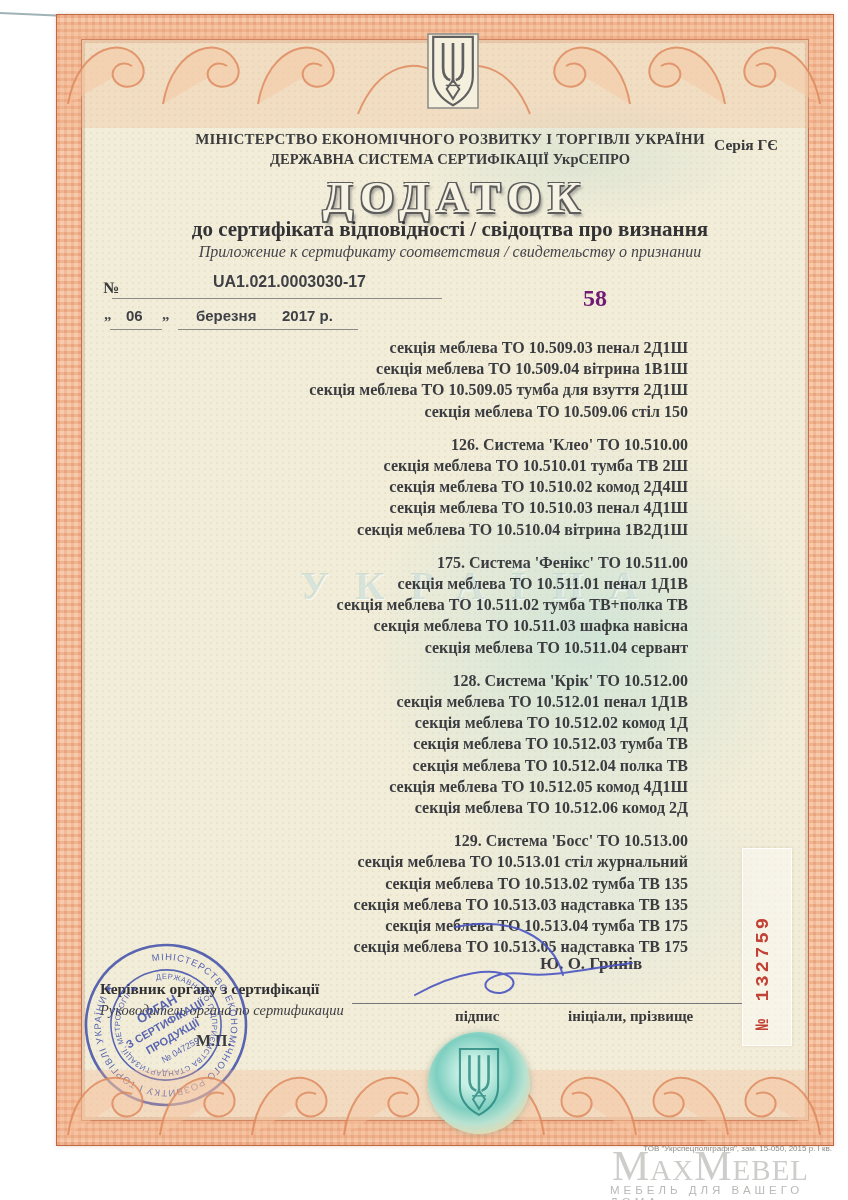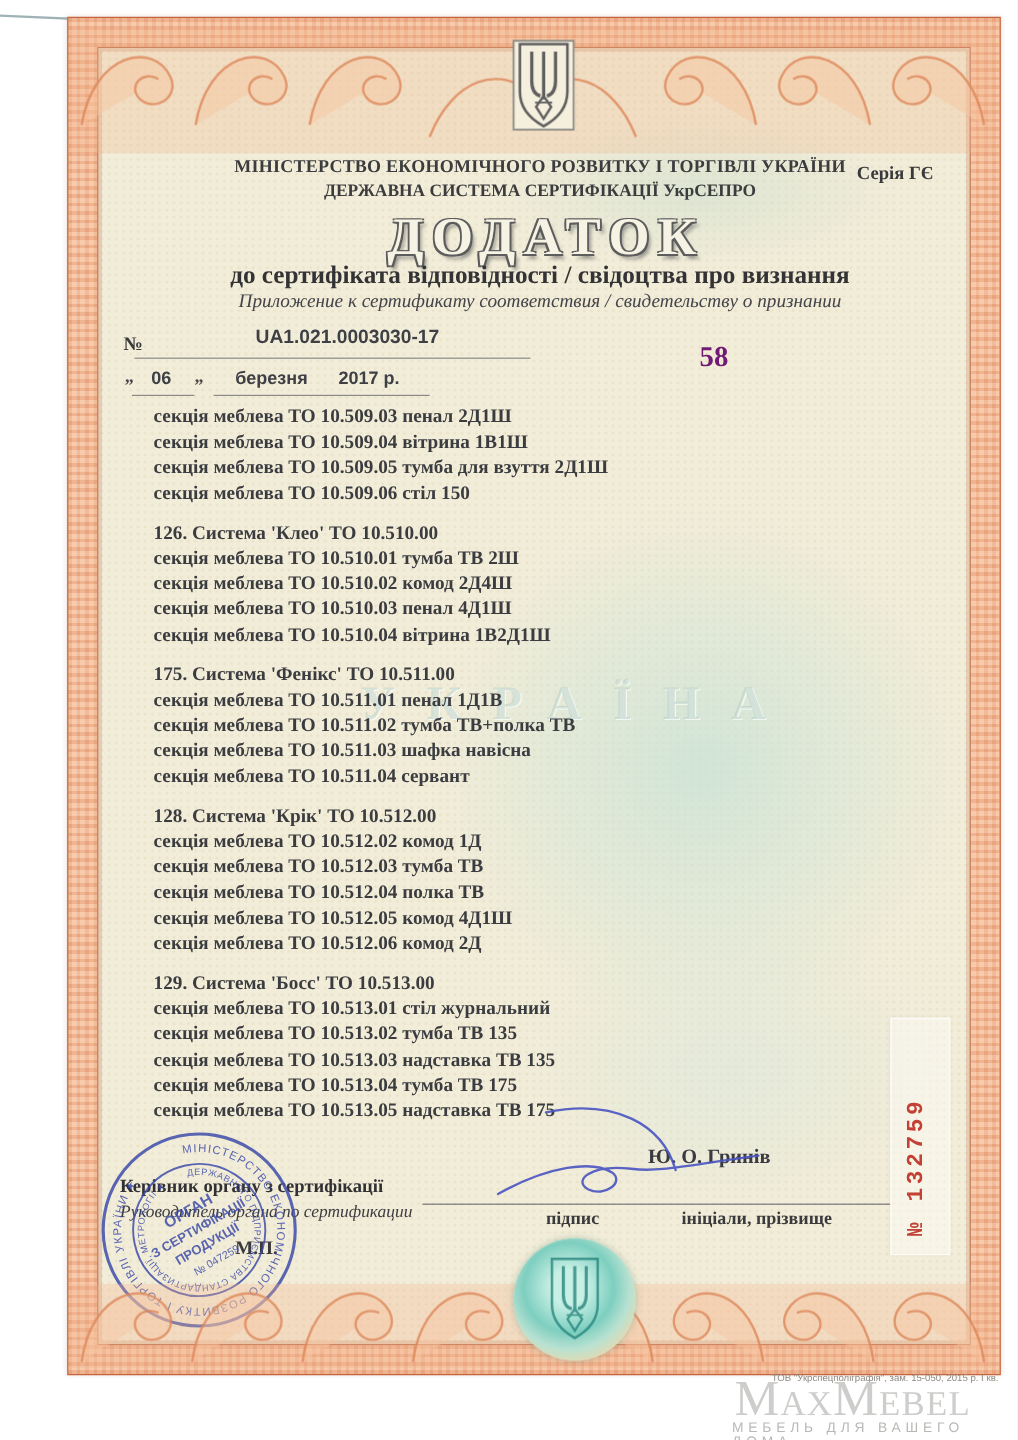--- a/index.html
+++ b/index.html
@@ -46,21 +46,21 @@
   }
   .sub-ua{position:absolute;left:0;top:217px;width:900px;text-align:center;font-size:21px;font-weight:bold;color:#333336;}
   .sub-ru{position:absolute;left:0;top:243px;width:900px;text-align:center;font-size:16px;font-style:italic;color:#44444a;}
   .filled{font-family:"Liberation Sans",sans-serif;font-weight:bold;color:#3f4046;}
   .no-label{position:absolute;left:103px;top:279px;font-size:16px;font-weight:bold;}
   .no-value{position:absolute;left:165px;top:273px;font-size:16px;margin-left:48px;}
   .uline{position:absolute;border-bottom:1.3px solid #8a8a86;height:1px;}
   .pageno{position:absolute;left:583px;top:285px;font-size:24px;font-weight:bold;color:#701a75;}
   .dq{position:absolute;font-size:15px;font-weight:bold;color:#45454a;}
   .dval{position:absolute;font-size:15px;}
-  .list{position:absolute;left:128px;top:337px;width:560px;font-size:16px;font-weight:bold;color:#3b3c40;line-height:21.2px;}
+  .list{position:absolute;left:128px;top:337px;width:560px;font-size:16px;font-weight:bold;color:#3b3c40;line-height:21.2px;text-align:right;}
   .blk{margin-bottom:12px;}
   .sig-name{position:absolute;left:540px;top:954px;font-size:17px;font-weight:bold;color:#3a3a40;}
   .sig-head-ua{position:absolute;left:100px;top:980px;font-size:15.5px;font-weight:bold;color:#313134;}
   .sig-head-ru{position:absolute;left:100px;top:1002px;font-size:14.5px;font-style:italic;color:#3d3d42;}
   .sig-line{position:absolute;left:352px;top:1002px;width:390px;border-bottom:1.3px solid #77777a;height:1px;}
   .lbl-sign{position:absolute;left:455px;top:1008px;font-size:15px;font-weight:bold;}
   .lbl-name{position:absolute;left:568px;top:1008px;font-size:15px;font-weight:bold;}
   .mp{position:absolute;left:196px;top:1032px;font-size:16px;font-weight:bold;}
   .stamp{position:absolute;left:80px;top:939px;width:172px;height:172px;transform:rotate(-12deg);opacity:.82;}
   .tape{position:absolute;left:742px;top:848px;width:48px;height:196px;background:rgba(252,250,244,.55);
@@ -166,20 +166,21 @@
     </div>
     <div class="blk">
       <div>175. Система 'Фенікс' ТО 10.511.00</div>
       <div>секція меблева ТО 10.511.01 пенал 1Д1В</div>
       <div>секція меблева ТО 10.511.02 тумба ТВ+полка ТВ</div>
       <div>секція меблева ТО 10.511.03 шафка навісна</div>
       <div>секція меблева ТО 10.511.04 сервант</div>
     </div>
     <div class="blk">
       <div>128. Система 'Крік' ТО 10.512.00</div>
+      <div>секція меблева ТО 10.512.01 пенал 1Д1В</div>
       <div>секція меблева ТО 10.512.02 комод 1Д</div>
       <div>секція меблева ТО 10.512.03 тумба ТВ</div>
       <div>секція меблева ТО 10.512.04 полка ТВ</div>
       <div>секція меблева ТО 10.512.05 комод 4Д1Ш</div>
       <div>секція меблева ТО 10.512.06 комод 2Д</div>
     </div>
     <div class="blk">
       <div>129. Система 'Босс' ТО 10.513.00</div>
       <div>секція меблева ТО 10.513.01 стіл журнальний</div>
       <div>секція меблева ТО 10.513.02 тумба ТВ 135</div>

